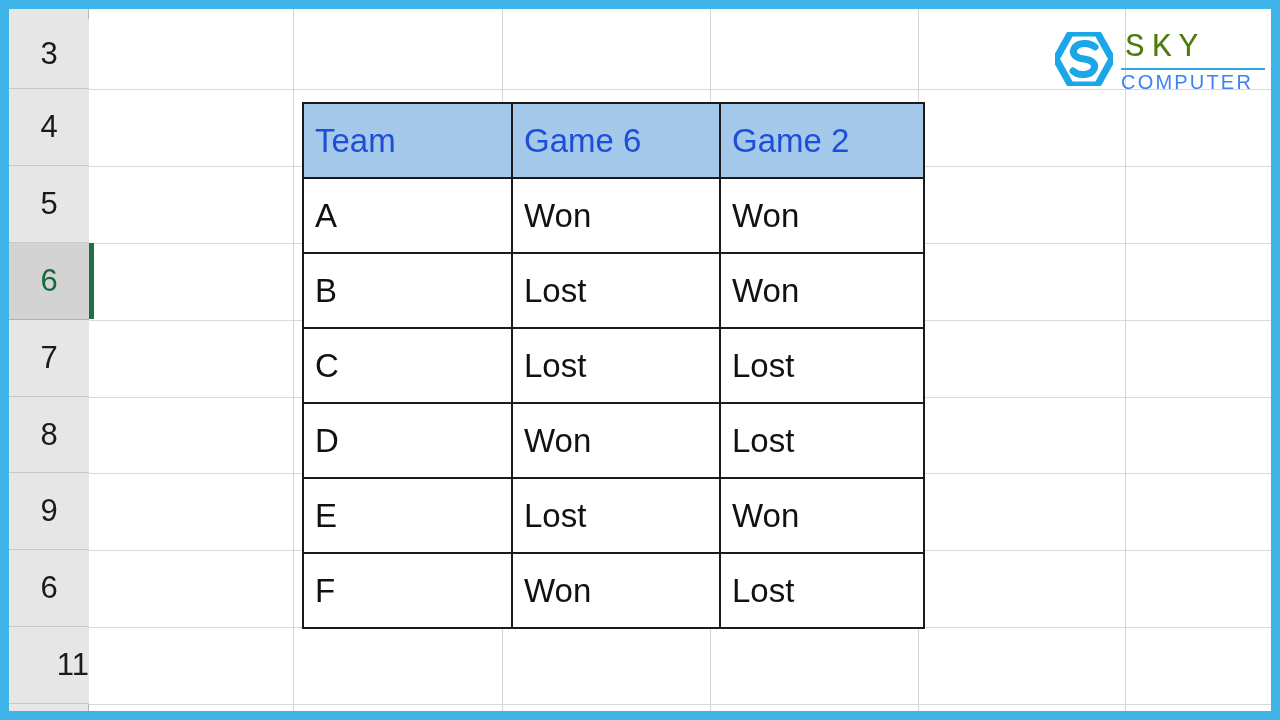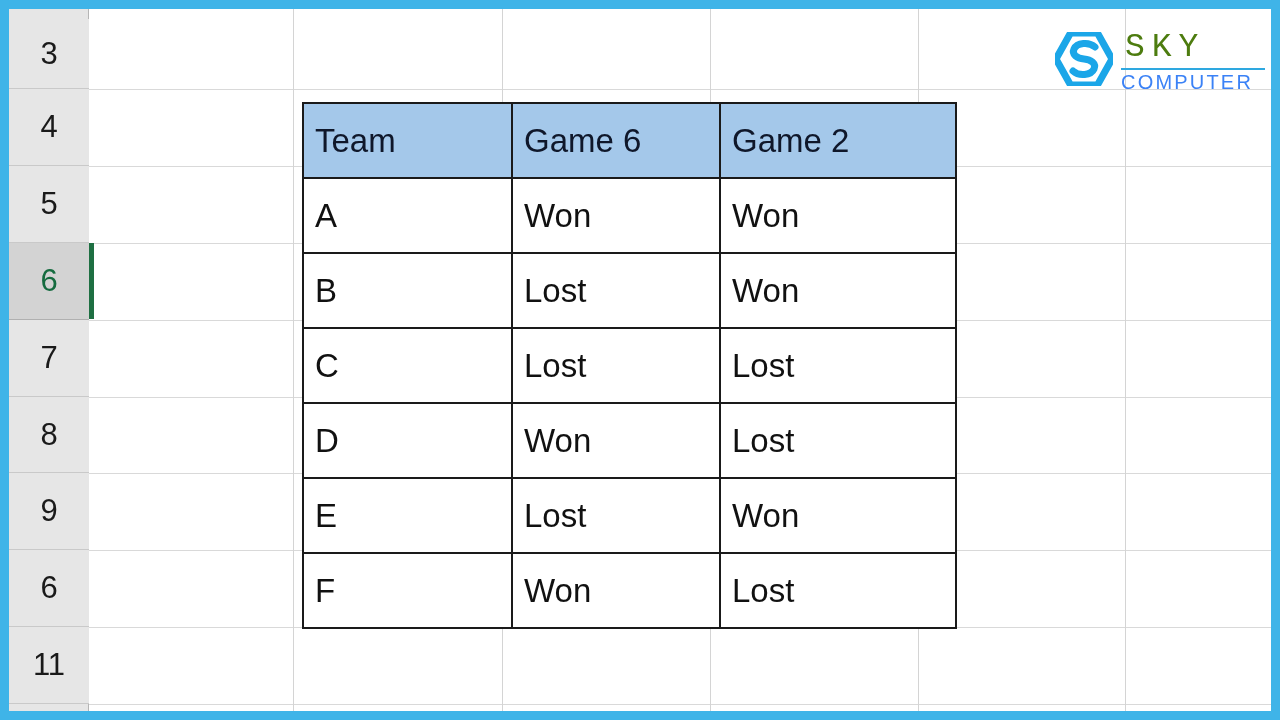--- a/index.html
+++ b/index.html
@@ -104,25 +104,25 @@
     padding: 0 0 0 11px;
     height: 75px;
     box-sizing: border-box;
     font-family: "Liberation Sans", sans-serif;
     background: #ffffff;
     vertical-align: middle;
     line-height: 1;
   }
   .datatable th {
     background: #A4C8EA;
-    color: #0f172a;
+    color: #1d4ed8;
   }
   .col-team { width: 209px; }
   .col-g1   { width: 208px; }
-  .col-g2   { width: 236px; }
+  .col-g2   { width: 204px; }
 
   
   .logo {
     position: absolute;
     left: 1046px;
     top: 20px;
     width: 212px;
     height: 62px;
   }
   .logo-mark {
@@ -209,21 +209,21 @@
         </div>
         <div class="rowhdr" style="top: 388px; height: 76px;">
           <span>8</span>
         </div>
         <div class="rowhdr" style="top: 464px; height: 77px;">
           <span>9</span>
         </div>
         <div class="rowhdr" style="top: 541px; height: 77px;">
           <span>6</span>
         </div>
-        <div class="rowhdr" style="top: 618px; height: 77px;">
+        <div class="rowhdr" style="top: 618px; height: 77px; justify-content: flex-end;">
           <span>11</span>
         </div>
       </div>
 
     <table class="datatable">
       <thead>
         <tr>
           <th class="col-team">Team</th>
           <th class="col-g1">Game 6</th>
           <th class="col-g2">Game 2</th>

